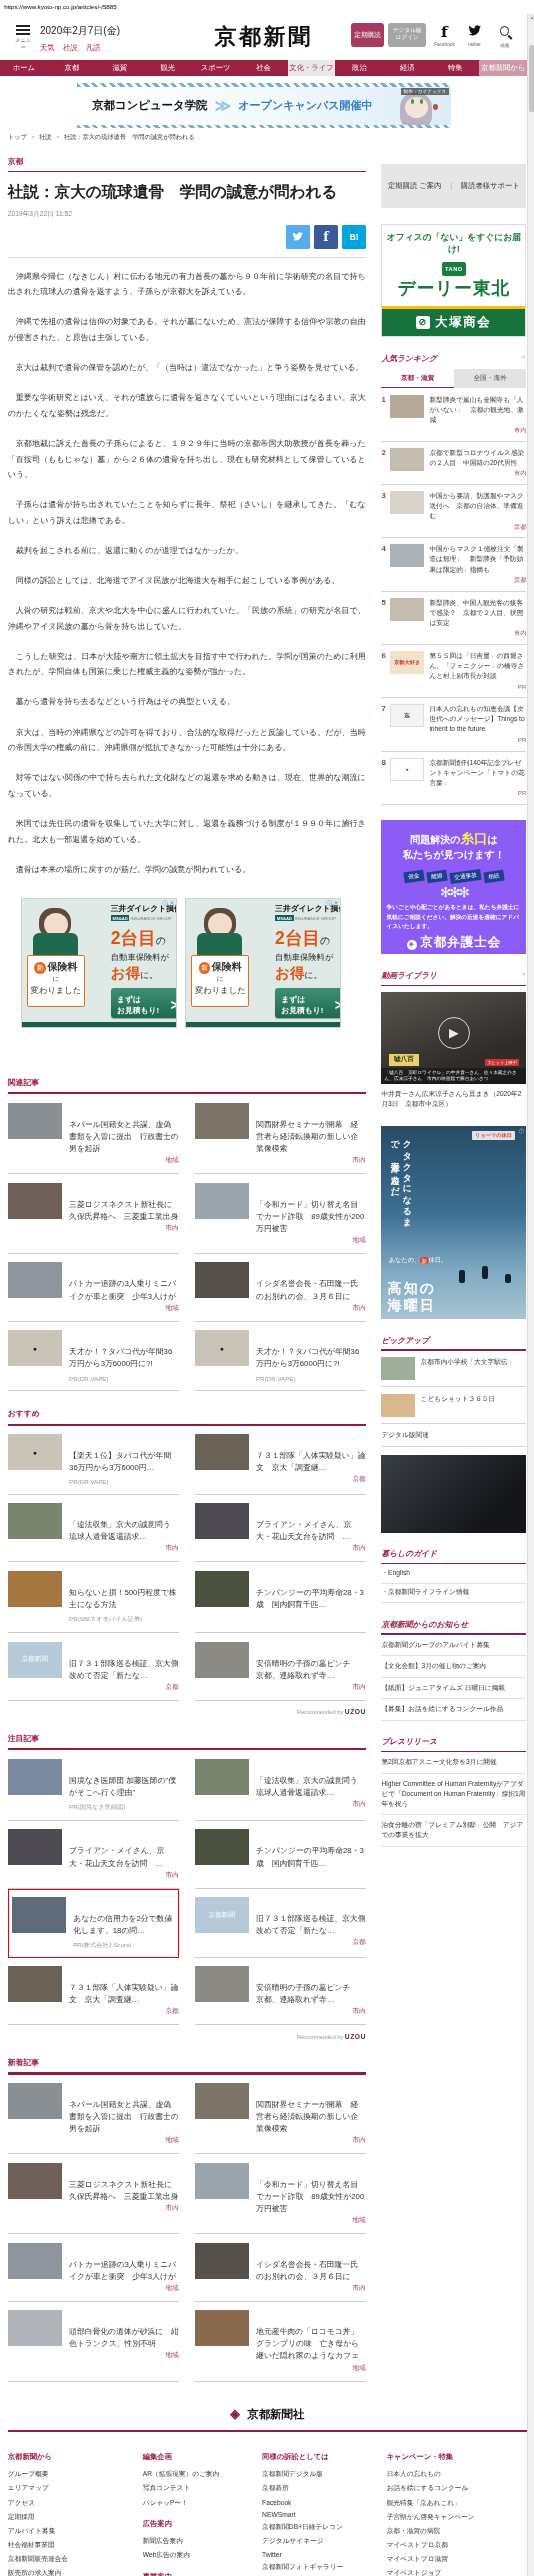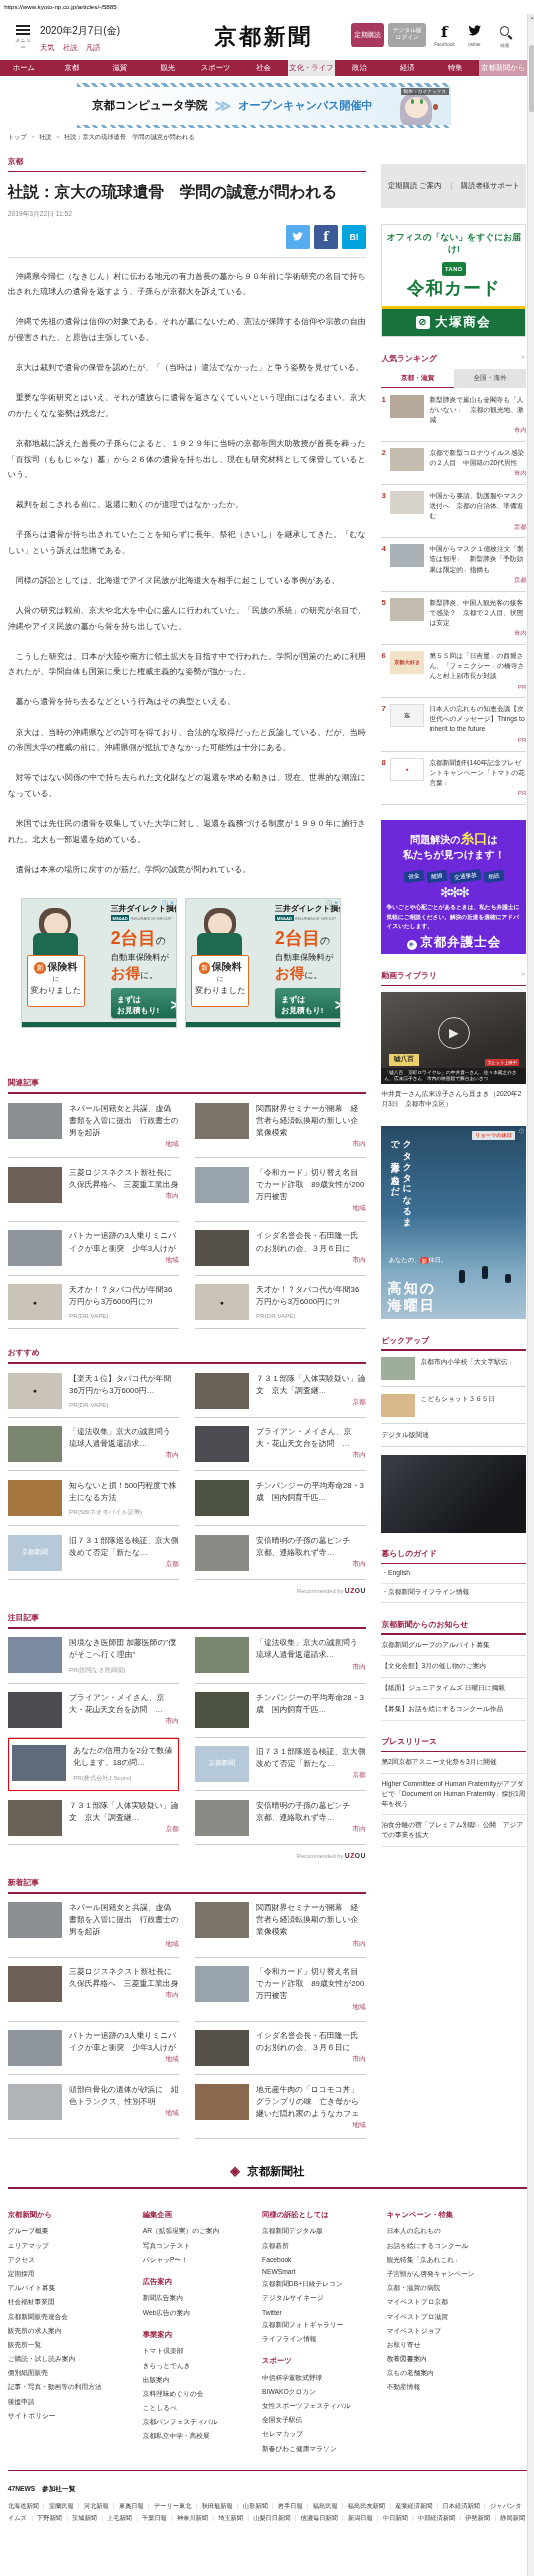--- a/index.html
+++ b/index.html
@@ -112,54 +112,54 @@
 
   
   .sec { margin-top:17.6px; }
   .sec-h { font-size:7.8px; font-weight:bold; color:#9b2242; }
   .sec-rule { height:2.1px; background:#8e1c3c; margin-top:4.2px; }
   .agrid { display:flex; flex-wrap:wrap; justify-content:space-between; }
   .acell { width:171px; border-bottom:0.5px solid #ccc; padding:8.3px 0; display:flex; position:relative; }
   .acell.hl { border:1.6px solid #e8000d; padding:6.7px 3.1px; }
   .athumb { width:54px; height:36px; flex:none; margin-right:7.3px; display:flex; align-items:center; justify-content:center; font-size:6.7px; color:#fff; }
   .atxt { flex:1; }
-  .atitle { font-size:7.8px; line-height:1.55; color:#333; }
+  .atitle { font-size:7.8px; line-height:1.55; color:#333;margin-top:16px; }
   .atag { font-size:6.7px; color:#a63c5a; text-align:right; margin-top:1px; }
   .apr { font-size:6.2px; color:#999; margin-top:4.2px; }
   .credit { text-align:right; font-size:5.7px; color:#999; margin-top:7.3px; }
   .credit b { color:#333; font-size:6.7px; letter-spacing:0.5px; }
   .credit b i { color:#d0021b; font-style:normal; }
 
   
   .sb-box { margin-top:15.6px; }
   .sub-box { height:44px; background:#e6e6e6; display:flex; align-items:center; justify-content:center; font-size:7.3px; color:#9b2242; }
   .sub-box .pipe { color:#999; margin:0 6.2px; }
   .tano { border:0.5px solid #dcdcdc; }
   .tano-head { font-size:8.8px; font-weight:bold; color:#1a7f3c; text-align:center; padding:7.3px 2.1px 0; }
   .tano-logoarea { text-align:center; padding:5.2px 0 6.2px; }
   .tano-dog { display:inline-block; background:#1a7f3c; color:#fff; font-size:5.7px; font-weight:bold; padding:4.2px 3.1px; border-radius:2.1px; letter-spacing:0.5px; }
   .tano-name { font-size:17.6px; font-weight:bold; color:#157a38; letter-spacing:1px; }
   .tano-yellow { height:3.1px; background:#f5c400; }
   .tano-green { height:27px; background:#17723c; color:#fff; display:flex; align-items:center; justify-content:center; font-size:12.5px; font-weight:bold; letter-spacing:1.6px; }
   .tano-mark { display:inline-block; width:13.5px; height:13.5px; background:#fff; color:#17723c; border-radius:2.1px; text-align:center; line-height:13.5px; font-size:9.3px; margin-right:5.2px; }
 
-  .sb-h { display:flex; justify-content:space-between; font-size:7.8px; font-weight:bold; color:#9b2242; }
+  .sb-h { display:flex; justify-content:space-between; font-size:7.8px; font-weight:bold; color:#9b2242;font-style:italic; }
   .sb-h .chev { color:#888; font-size:6.7px; font-weight:normal; }
   .sb-rule { height:1.6px; background:#8e1c3c; margin-top:3.6px; }
   .rank-tabs { display:flex; margin-top:5.2px; }
   .rank-tab { flex:1; text-align:center; font-size:6.7px; padding:4.7px 0; background:#e3e3e3; color:#555; }
   .rank-tab.on { background:#fff; color:#9b2242; border-bottom:1.6px solid #9b2242; font-weight:bold; }
   .rk-item { display:flex; padding:6.2px 0; border-bottom:0.5px solid #d5d5d5; }
   .rk-num { width:8.8px; font-size:7.8px; font-weight:bold; color:#b03a2e; flex:none; }
   .rk-thumb { width:34px; height:23px; flex:none; margin-right:5.2px; display:flex; align-items:center; justify-content:center; font-size:5.2px; }
   .rk-txt { flex:1; font-size:6.7px; line-height:1.5; color:#333; }
   .rk-tag { text-align:right; font-size:6.2px; color:#a63c5a; margin-top:0.5px; }
   .rk-tag.pr { color:#a85d72; }
 
-  .bengo { height:134px; background:#6d28d9; color:#fff; text-align:center; padding-top:9.3px; position:relative; overflow:hidden; }
+  .bengo { height:134px; background:#8b5cf6; color:#fff; text-align:center; padding-top:9.3px; position:relative; overflow:hidden; }
   .bengo .b1 { font-size:10px; font-weight:bold; color:#f8ef4e; }
   .bengo .b1 .w { color:#fff; }
   .bengo-tags { margin-top:7.3px; display:flex; justify-content:center; flex-wrap:wrap; }
   .bengo-tag { background:#1c3f8f; color:#fff; font-size:5.7px; padding:1.6px 4.2px; margin:1.6px; transform:rotate(-8deg); }
   .bengo-knot { color:#eafbe9; font-size:13.5px; letter-spacing:-2.1px; margin-top:1px; }
   .bengo-body { font-size:5.7px; line-height:1.6; margin-top:3.1px; padding:0 5.2px; text-align:left; font-weight:bold; }
   .bengo-org { font-size:12.5px; font-weight:bold; margin-top:3.1px; letter-spacing:1px; }
   .bengo-org .seal { display:inline-block; width:10.4px; height:10.4px; border-radius:50%; background:#fff; color:#1c3f8f; font-size:4.7px; line-height:10.4px; margin-right:3.1px; }
 
   .video-thumb { margin-top:6.2px; height:92px; background:linear-gradient(160deg,#5a5550,#2e2b28 70%); position:relative; }
@@ -311,22 +311,22 @@
           <div class="share-btn share-fb">f</div>
           <div class="share-btn share-ht">B!</div>
         </div>
         <div class="art-rule"></div>
         <div class="art-body" id="art-body">
             <p>沖縄県今帰仁（なきじん）村に伝わる地元の有力首長の墓から９０年前に学術研究の名目で持ち出された琉球人の遺骨を返すよう、子孫らが京都大を訴えている。</p>
             <p>沖縄で先祖の遺骨は信仰の対象である。それが墓にないため、憲法が保障する信仰や宗教の自由が侵害された、と原告は主張している。</p>
             <p>京大は裁判で遺骨の保管を認めたが、「（当時は）違法でなかった」と争う姿勢を見せている。</p>
             <p>重要な学術研究とはいえ、それが遺族らに遺骨を返さなくていいという理由にはなるまい。京大のかたくなな姿勢は残念だ。</p>
             <p>京都地裁に訴えた首長の子孫らによると、１９２９年に当時の京都帝国大助教授が首長を葬った「百按司（ももじゃな）墓」から２６体の遺骨を持ち出し、現在も研究材料として保管しているという。</p>
+            <p>子孫らは遺骨が持ち出されていたことを知らずに長年、祭祀（さいし）を継承してきた。「むなしい」という訴えは悲痛である。</p>
             <p>裁判を起こされる前に、返還に動くのが道理ではなかったか。</p>
-            <p>子孫らは遺骨が持ち出されていたことを知らずに長年、祭祀（さいし）を継承してきた。「むなしい」という訴えは悲痛である。</p>
             <p>同様の訴訟としては、北海道でアイヌ民族が北海道大を相手に起こしている事例がある。</p>
             <p>人骨の研究は戦前、京大や北大を中心に盛んに行われていた。「民族の系統」の研究が名目で、沖縄やアイヌ民族の墓から骨を持ち出していた。</p>
             <p>こうした研究は、日本が大陸や南方に領土拡大を目指す中で行われた。学問が国策のために利用されたが、学問自体も国策に乗じた権威主義的な姿勢が強かった。</p>
             <p>墓から遺骨を持ち去るなどという行為はその典型といえる。</p>
             <p>京大は、当時の沖縄県などの許可を得ており、合法的な取得だったと反論している。だが、当時の帝国大学の権威の前に、沖縄県側が抵抗できなかった可能性は十分にある。</p>
             <p>対等ではない関係の中で持ち去られた文化財などの返還を求める動きは、現在、世界的な潮流になっている。</p>
             <p>米国では先住民の遺骨を収集していた大学に対し、返還を義務づける制度が１９９０年に施行された。北大も一部返還を始めている。</p>
             <p>遺骨は本来の場所に戻すのが筋だ。学問の誠意が問われている。</p>
           </div>
 
@@ -642,21 +642,21 @@
         <div class="sb-box sub-box">
           <span class="lnk">定期購読 ご案内</span>
           <span class="pipe">｜</span>
           <span class="lnk">購読者様サポート</span>
         </div>
 
         <div class="sb-box tano">
           <div class="tano-head">オフィスの「ない」をすぐにお届け!</div>
           <div class="tano-logoarea">
             <span class="tano-dog">TANO</span>
-            <div class="tano-name">令和カード</div>
+            <div class="tano-name">デーリー東北</div>
           </div>
           <div class="tano-yellow"></div>
           <div class="tano-green">
             <span class="tano-mark">⊘</span>
             <span>大塚商会</span>
           </div>
         </div>
 
         <div class="sb-box">
           <div class="sb-h">

